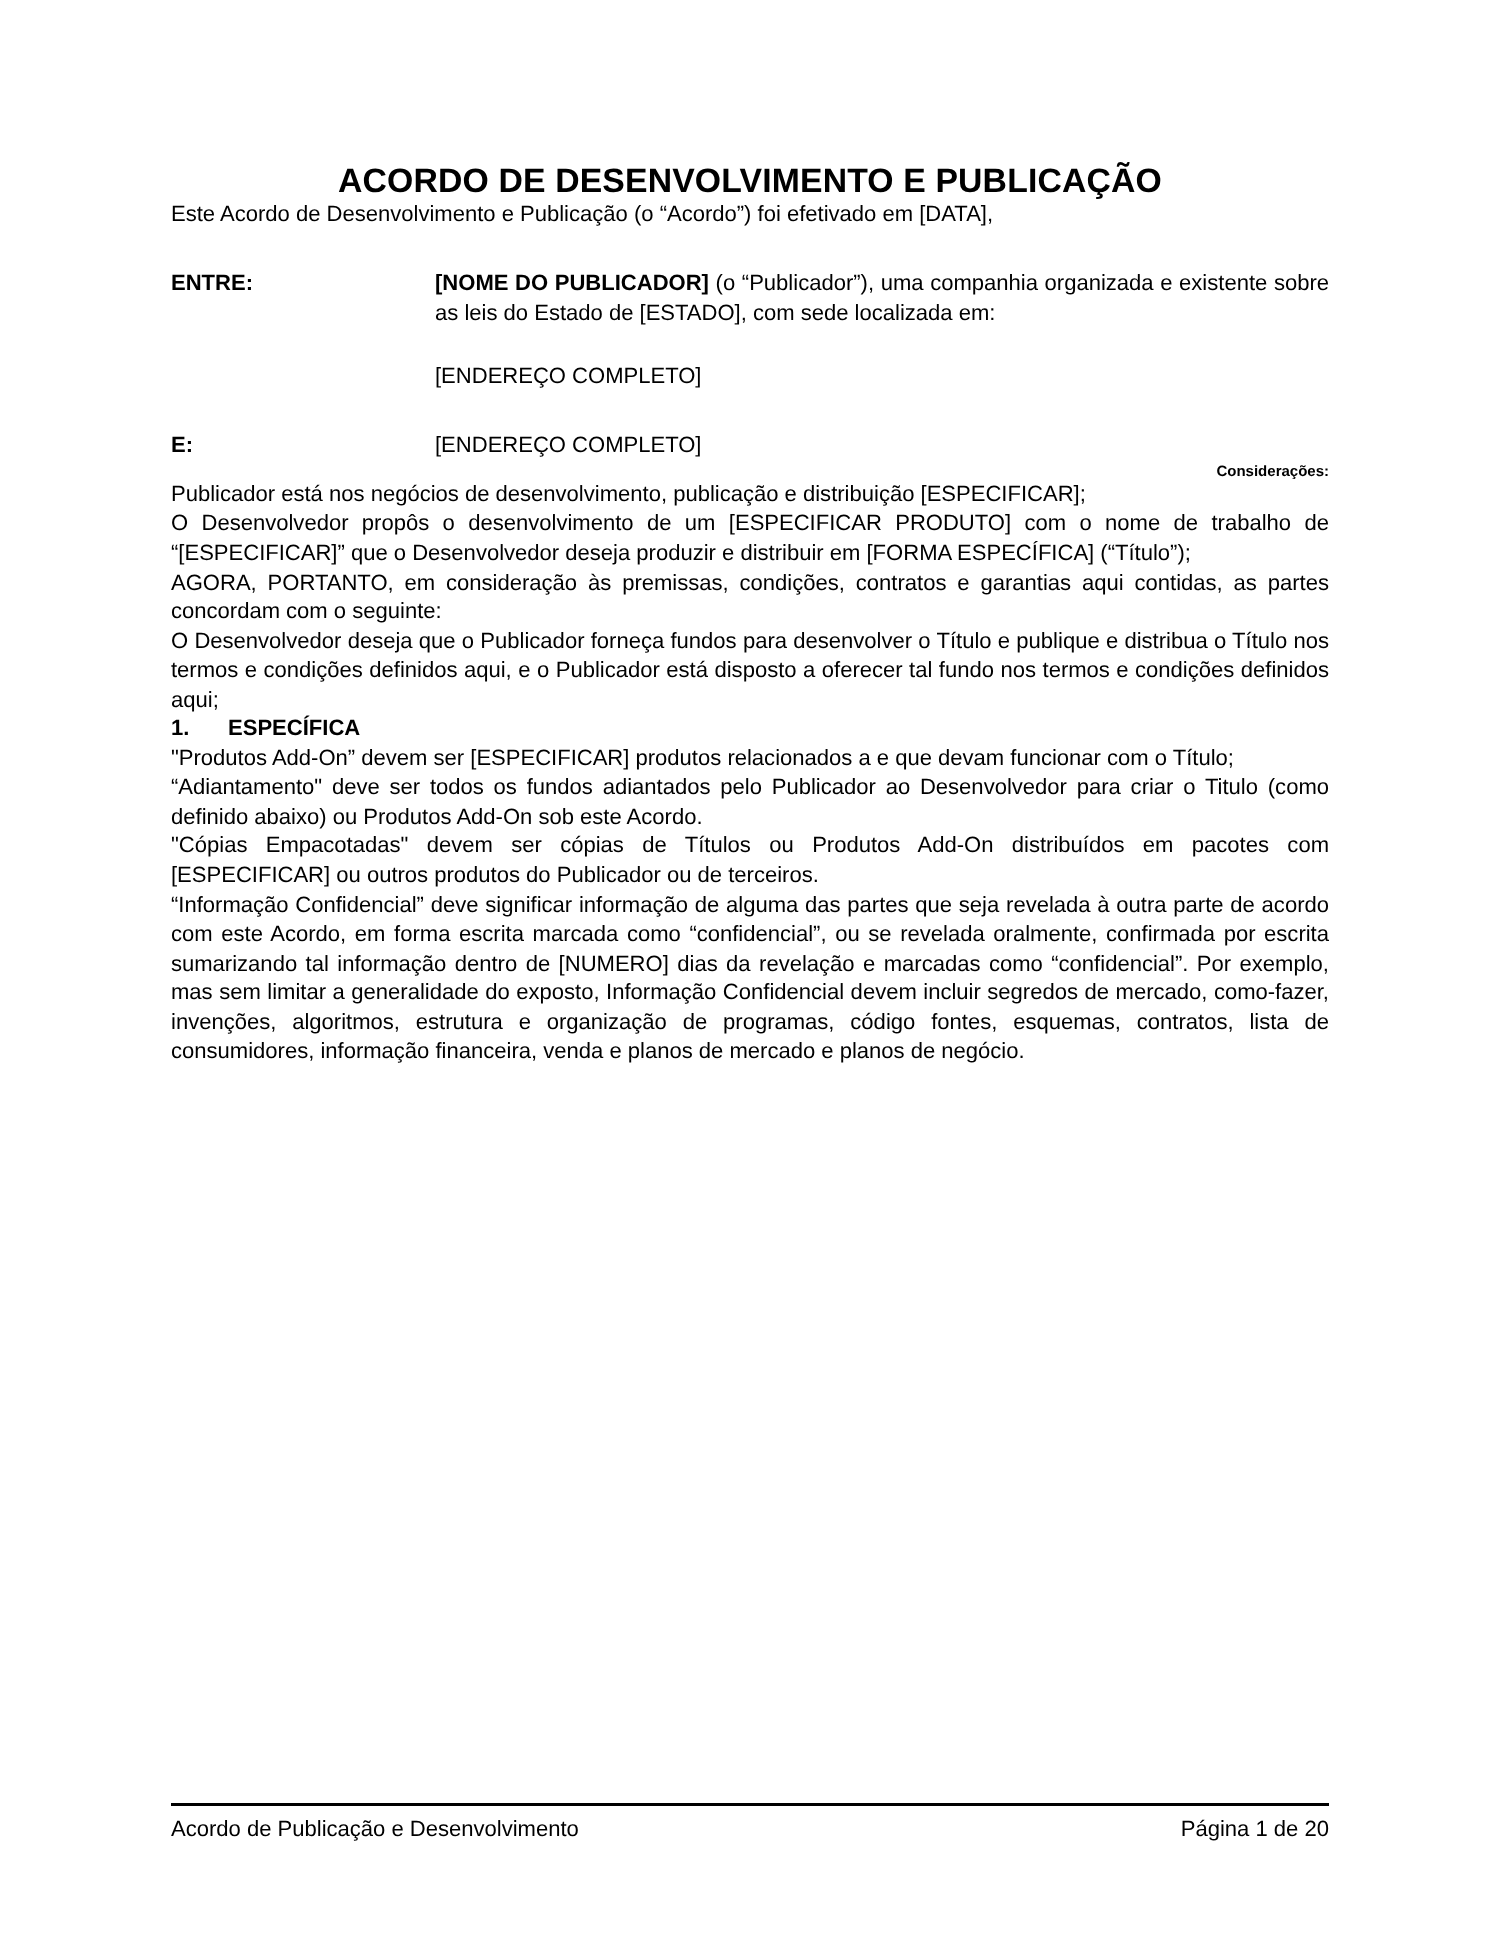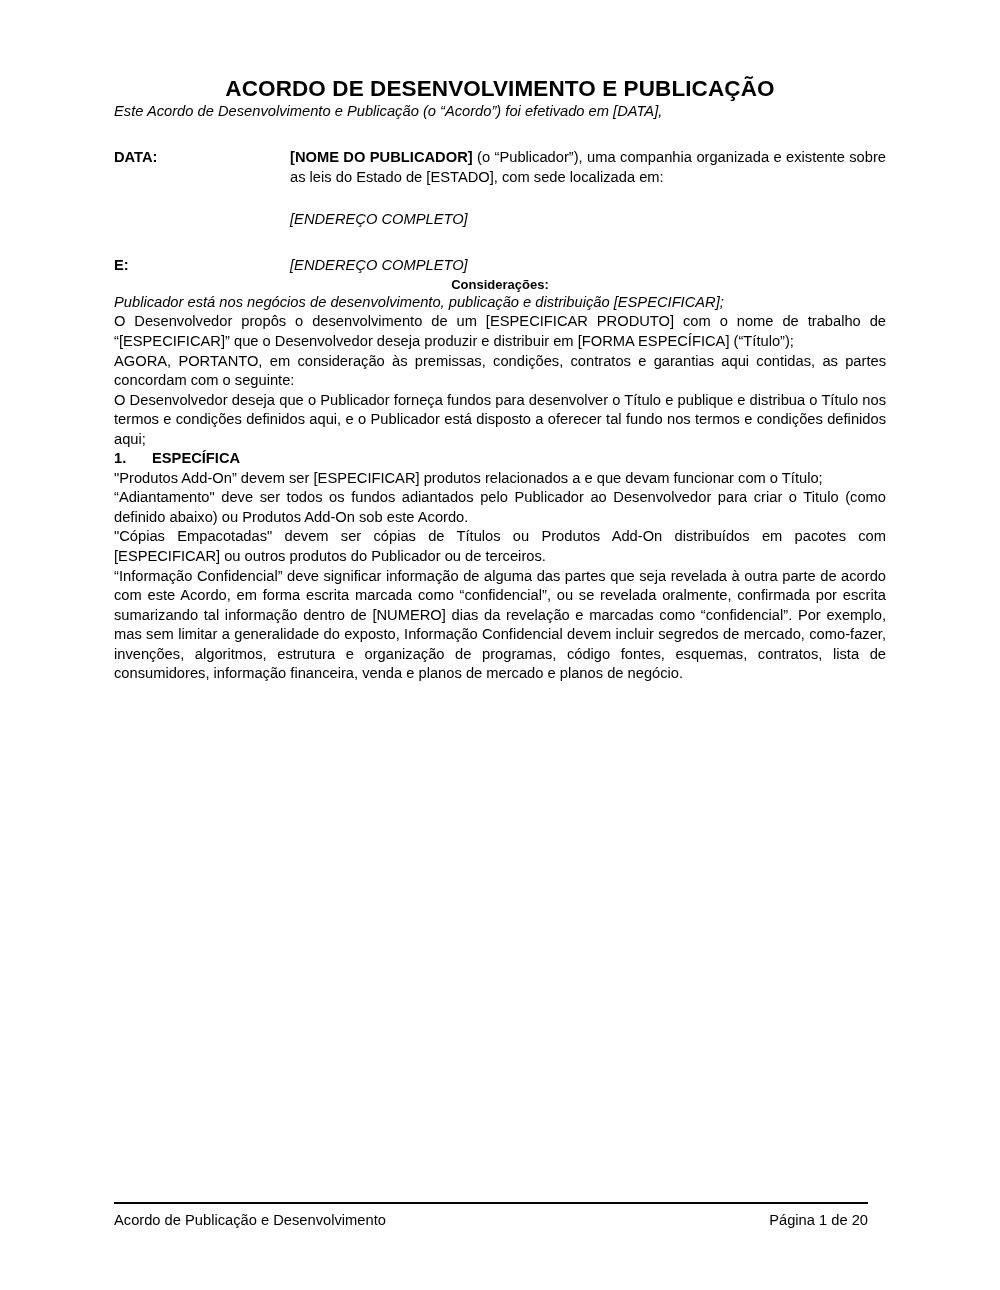--- a/index.html
+++ b/index.html
@@ -24,39 +24,38 @@
   .content {
     position: absolute;
     left: 114px;
     top: 0;
     width: 772px;
   }
 
   
   .doc-title {
     margin: 0;
-    padding-top: 76px;
+    padding-top: 108px;
     font-size: 22.5px;
     font-weight: bold;
     text-align: center;
     letter-spacing: 0.1px;
     line-height: 1.15;
   }
 
   
   p.para {
     margin: 0;
     font-size: 14.7px;
     line-height: 1.33;
     text-align: justify;
     text-justify: inter-word;
   }
   p.left {
     text-align: left;
-    font-style: italic;
   }
 
   .s-intro   { margin-top: 47px; }
   .s-gap-lg  { margin-top: 27px; }
   .s-gap-md  { margin-top: 22px; }
   .s-gap-sm  { margin-top: 17px; }
 
   
   .party {
     position: relative;
@@ -77,44 +76,44 @@
   .party-body p.para {
     margin: 0;
   }
   .party-address {
     margin-top: 22px !important;
   }
 
   
   .sub-head {
     margin: 0;
-    font-size: 13px;
+    font-size: 10px;
     font-weight: bold;
     line-height: 1.33;
-    text-align: center;
+    text-align: right;
   }
   .section-head {
     position: relative;
     margin: 0;
     font-size: 14.7px;
     font-weight: bold;
     line-height: 1.33;
     padding-left: 38px;
   }
   .section-head .num {
     position: absolute;
     left: 0;
     top: 0;
   }
 
   
   .footer {
     position: absolute;
     left: 114px;
-    right: 132px;
+    right: 114px;
     top: 1202px;
   }
   .footer-rule {
     border: 0;
     border-top: 2.2px solid #000000;
     margin: 0 0 7px 0;
     width: 100%;
   }
   .footer-row {
     display: flex;
@@ -130,21 +129,21 @@
 
 <div class="page">
 
   <div class="content">
 
     <h1 class="doc-title">ACORDO DE DESENVOLVIMENTO E PUBLICAÇÃO</h1>
 
     <p class="para left s-intro">Este Acordo de Desenvolvimento e Publicação (o “Acordo”) foi efetivado em [DATA],</p>
 
     <div class="party s-gap-lg">
-      <span class="party-label">DATA:</span>
+      <span class="party-label">ENTRE:</span>
       <div class="party-body">
         <p class="para"><b>[NOME DO PUBLICADOR]</b><span> (o “Publicador”), uma companhia organizada e existente sobre as leis do Estado de [ESTADO], com sede localizada em:</span></p>
         <p class="para left party-address">[ENDEREÇO COMPLETO]</p>
       </div>
     </div>
 
     <div class="party s-gap-lg">
       <span class="party-label">E:</span>
       <div class="party-body">
         <p class="para left party-address">[ENDEREÇO COMPLETO]</p>

